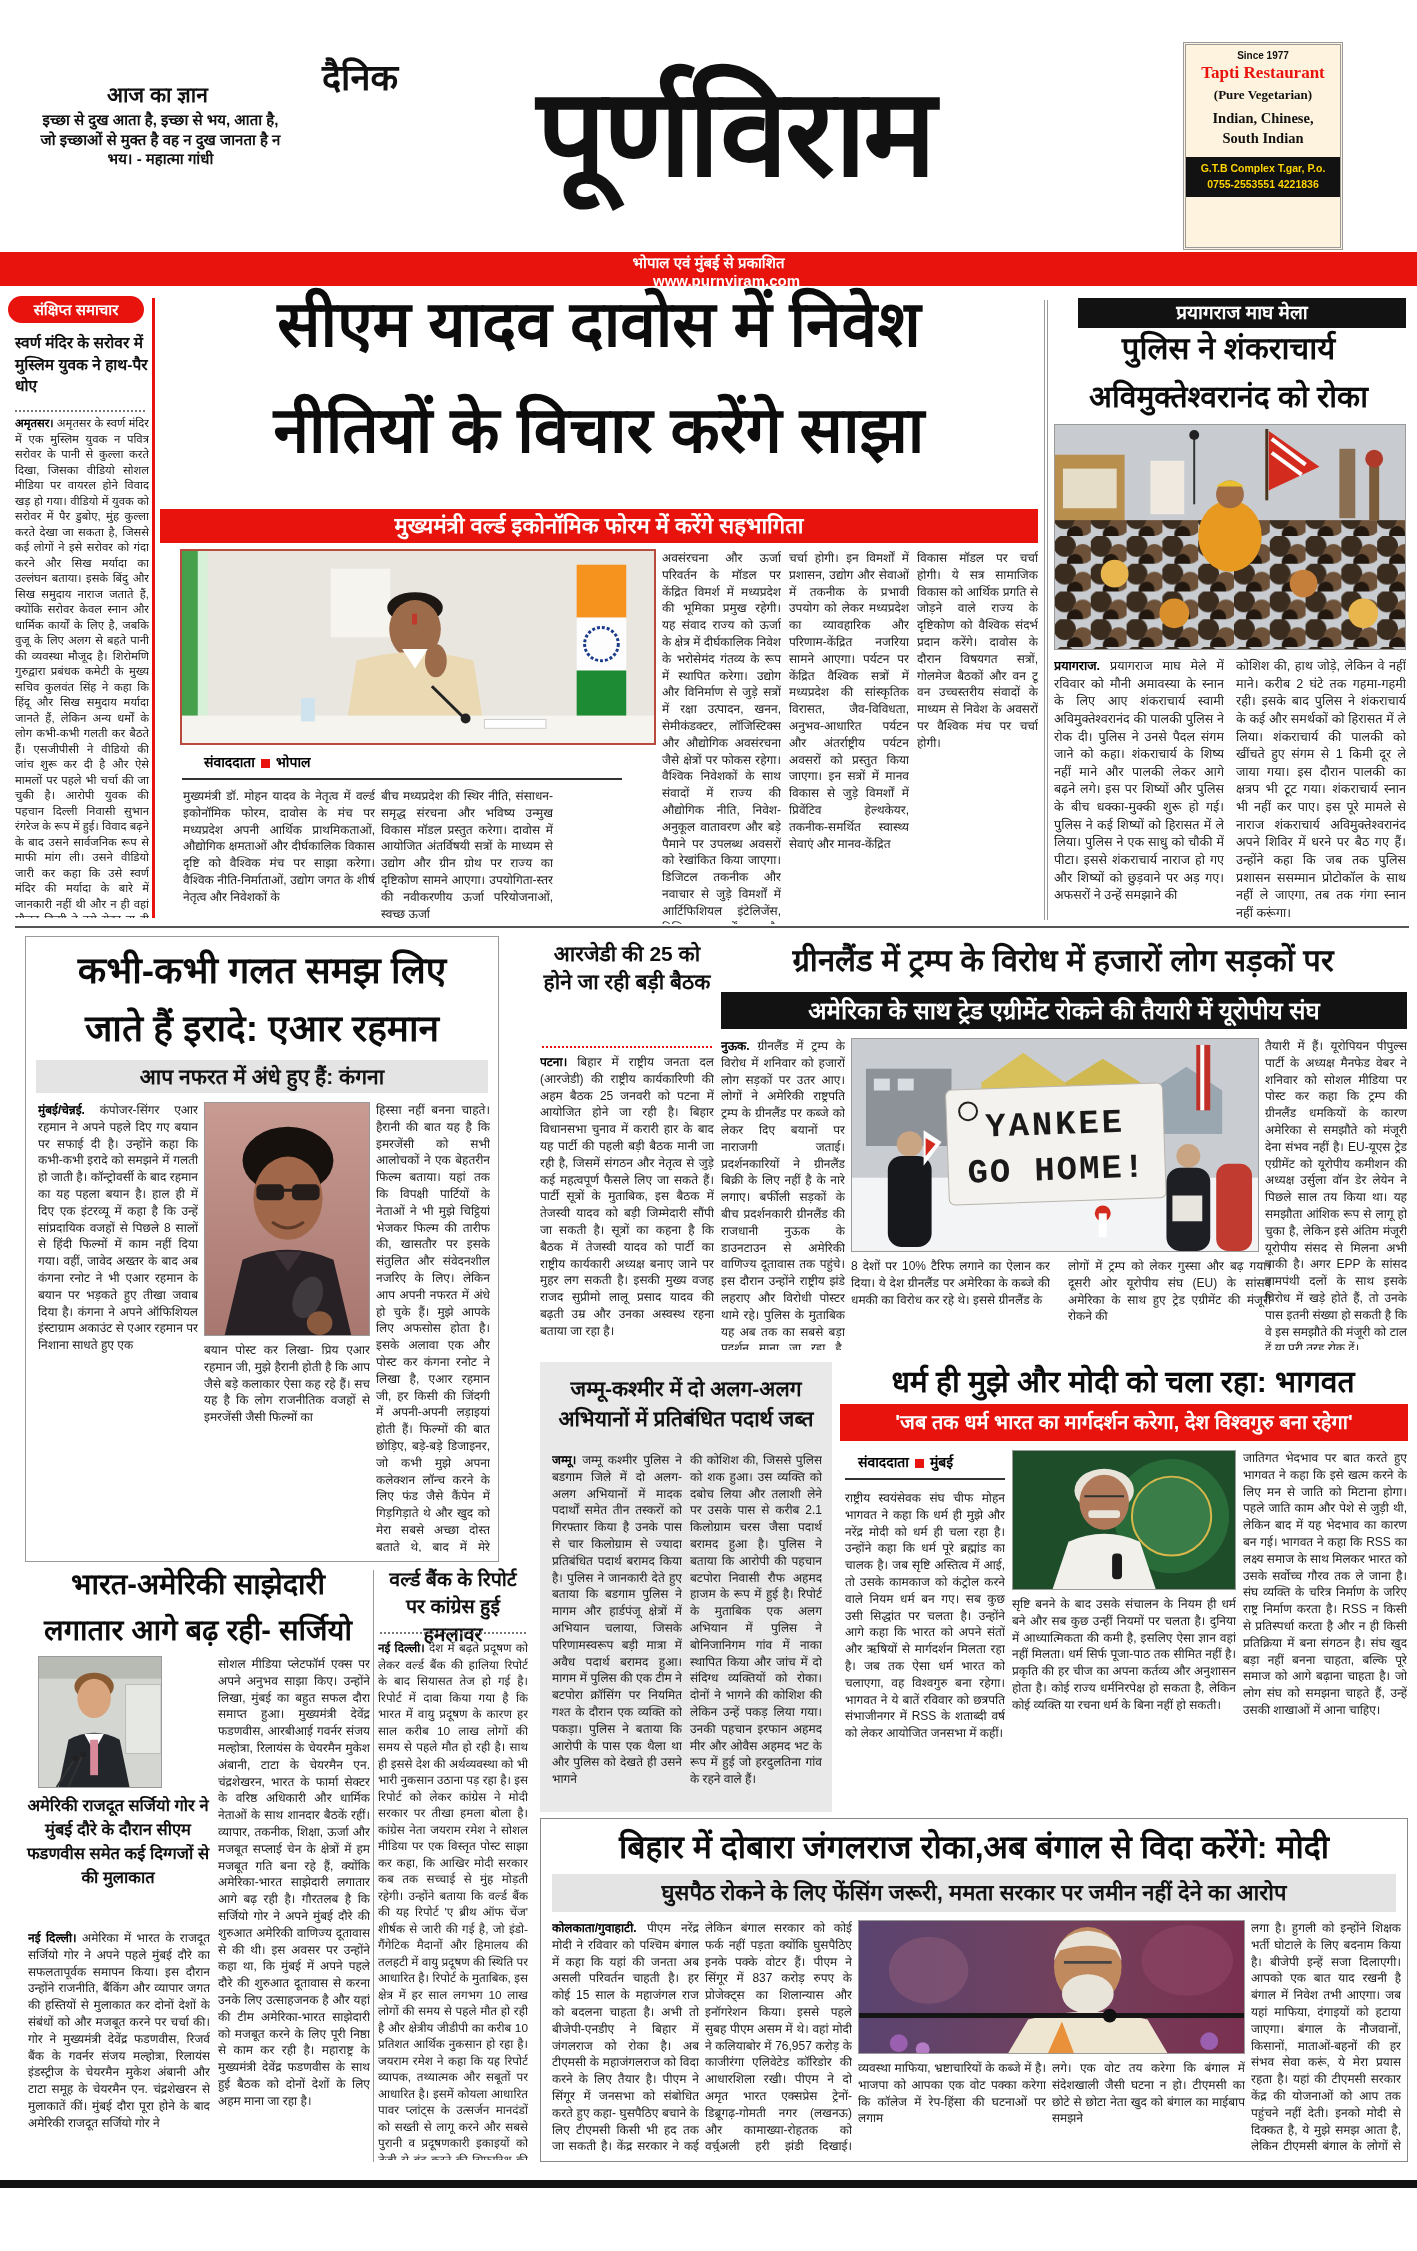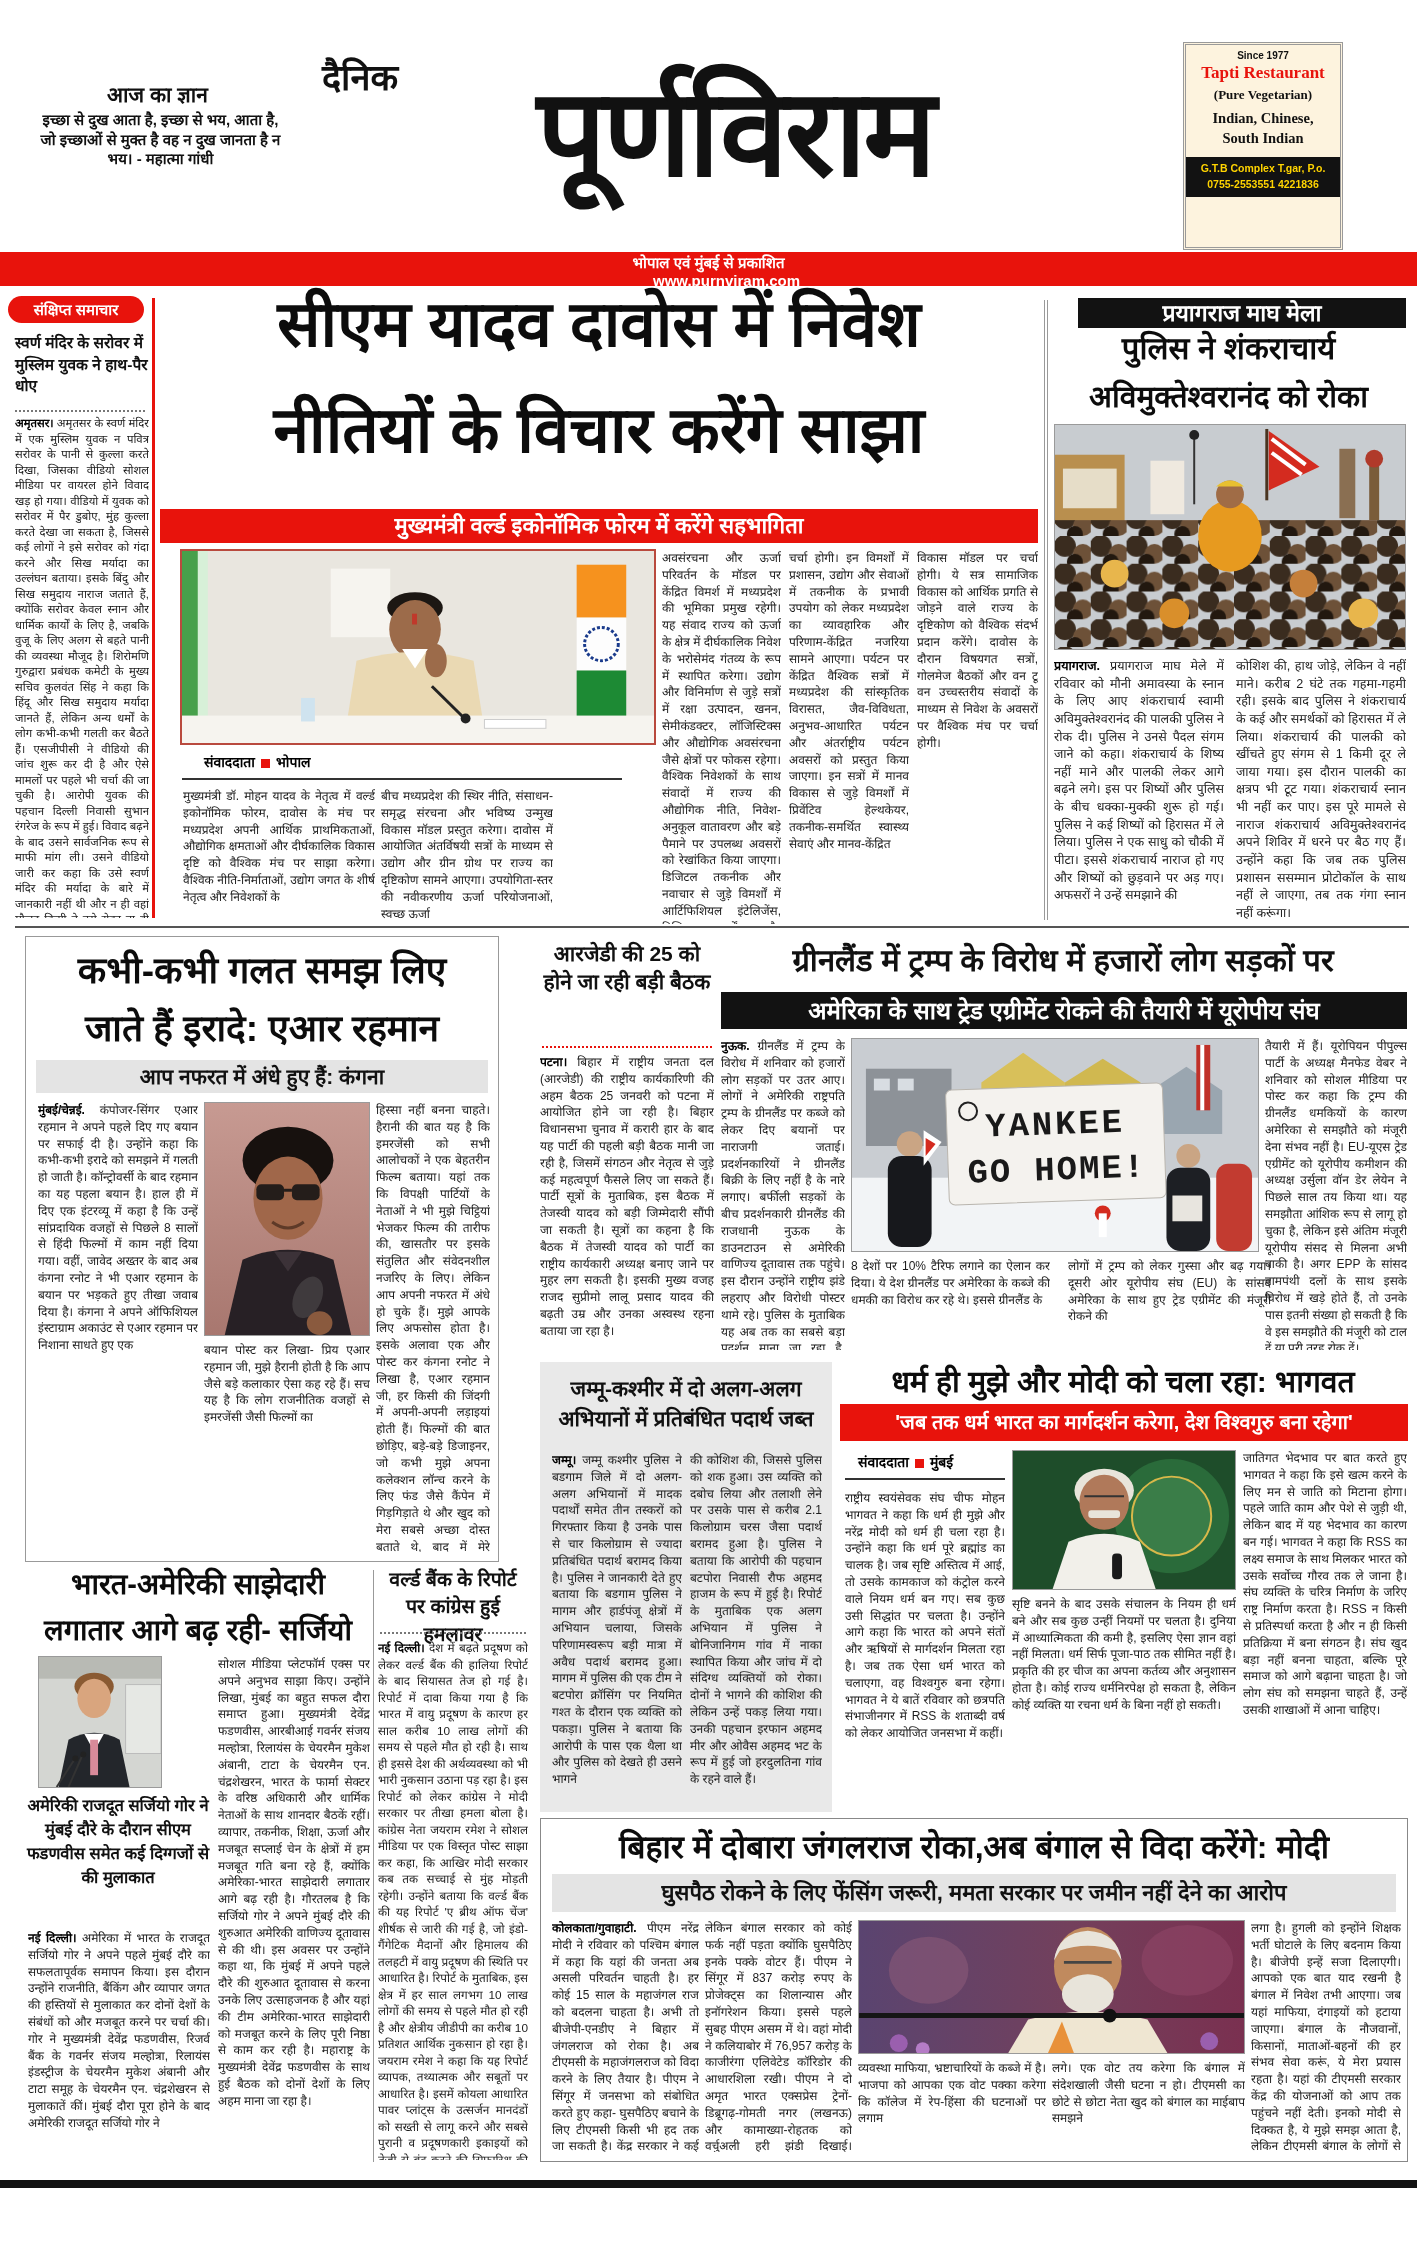--- a/index.html
+++ b/index.html
@@ -50,21 +50,21 @@
   #lead-byline{left:204px;top:752px;}
   #lead-byrule{left:182px;top:778px;width:440px;height:2px;}
   #lead-colA{left:183px;top:788px;width:192px;height:134px;}
   #lead-colB{left:381px;top:788px;width:172px;height:134px;}
   #lead-colC{left:662px;top:550px;width:119px;height:374px;}
   #lead-colD{left:789px;top:550px;width:120px;height:374px;}
   #lead-colE{left:917px;top:550px;width:121px;height:374px;}
   .vline-gray{border-left:1px solid #999;border-right:1px solid #999;width:4px;}
   #hr-main{left:15px;top:926px;width:1394px;height:2px;background:#555;}
   
-  #pg-kicker{left:1078px;top:298px;width:328px;height:30px;font-size:23px;line-height:30px;}
+  #pg-kicker{left:1078px;top:298px;width:328px;height:30px;font-size:19px;line-height:30px;}
   #pg-h1,#pg-h2{left:1050px;top:333px;width:357px;font-size:31px;line-height:1;text-align:center;white-space:nowrap;}
   #pg-h2{top:382px;font-size:30px;}
   #pg-photo{left:1054px;top:424px;width:352px;height:226px;}
   #pg-col1{left:1054px;top:658px;width:170px;height:262px;font-size:12.6px;}
   #pg-col2{left:1236px;top:658px;width:170px;height:262px;font-size:12.6px;}
   
   #rah-box{left:25px;top:936px;width:474px;height:626px;border:1.5px solid #999;}
   #rah-h1,#rah-h2{left:32px;top:952px;width:460px;font-size:37px;line-height:1;text-align:center;white-space:nowrap;}
   #rah-h2{top:1010px;}
   #rah-strip{left:36px;top:1060px;width:452px;height:33px;font-size:21px;line-height:33px;}

